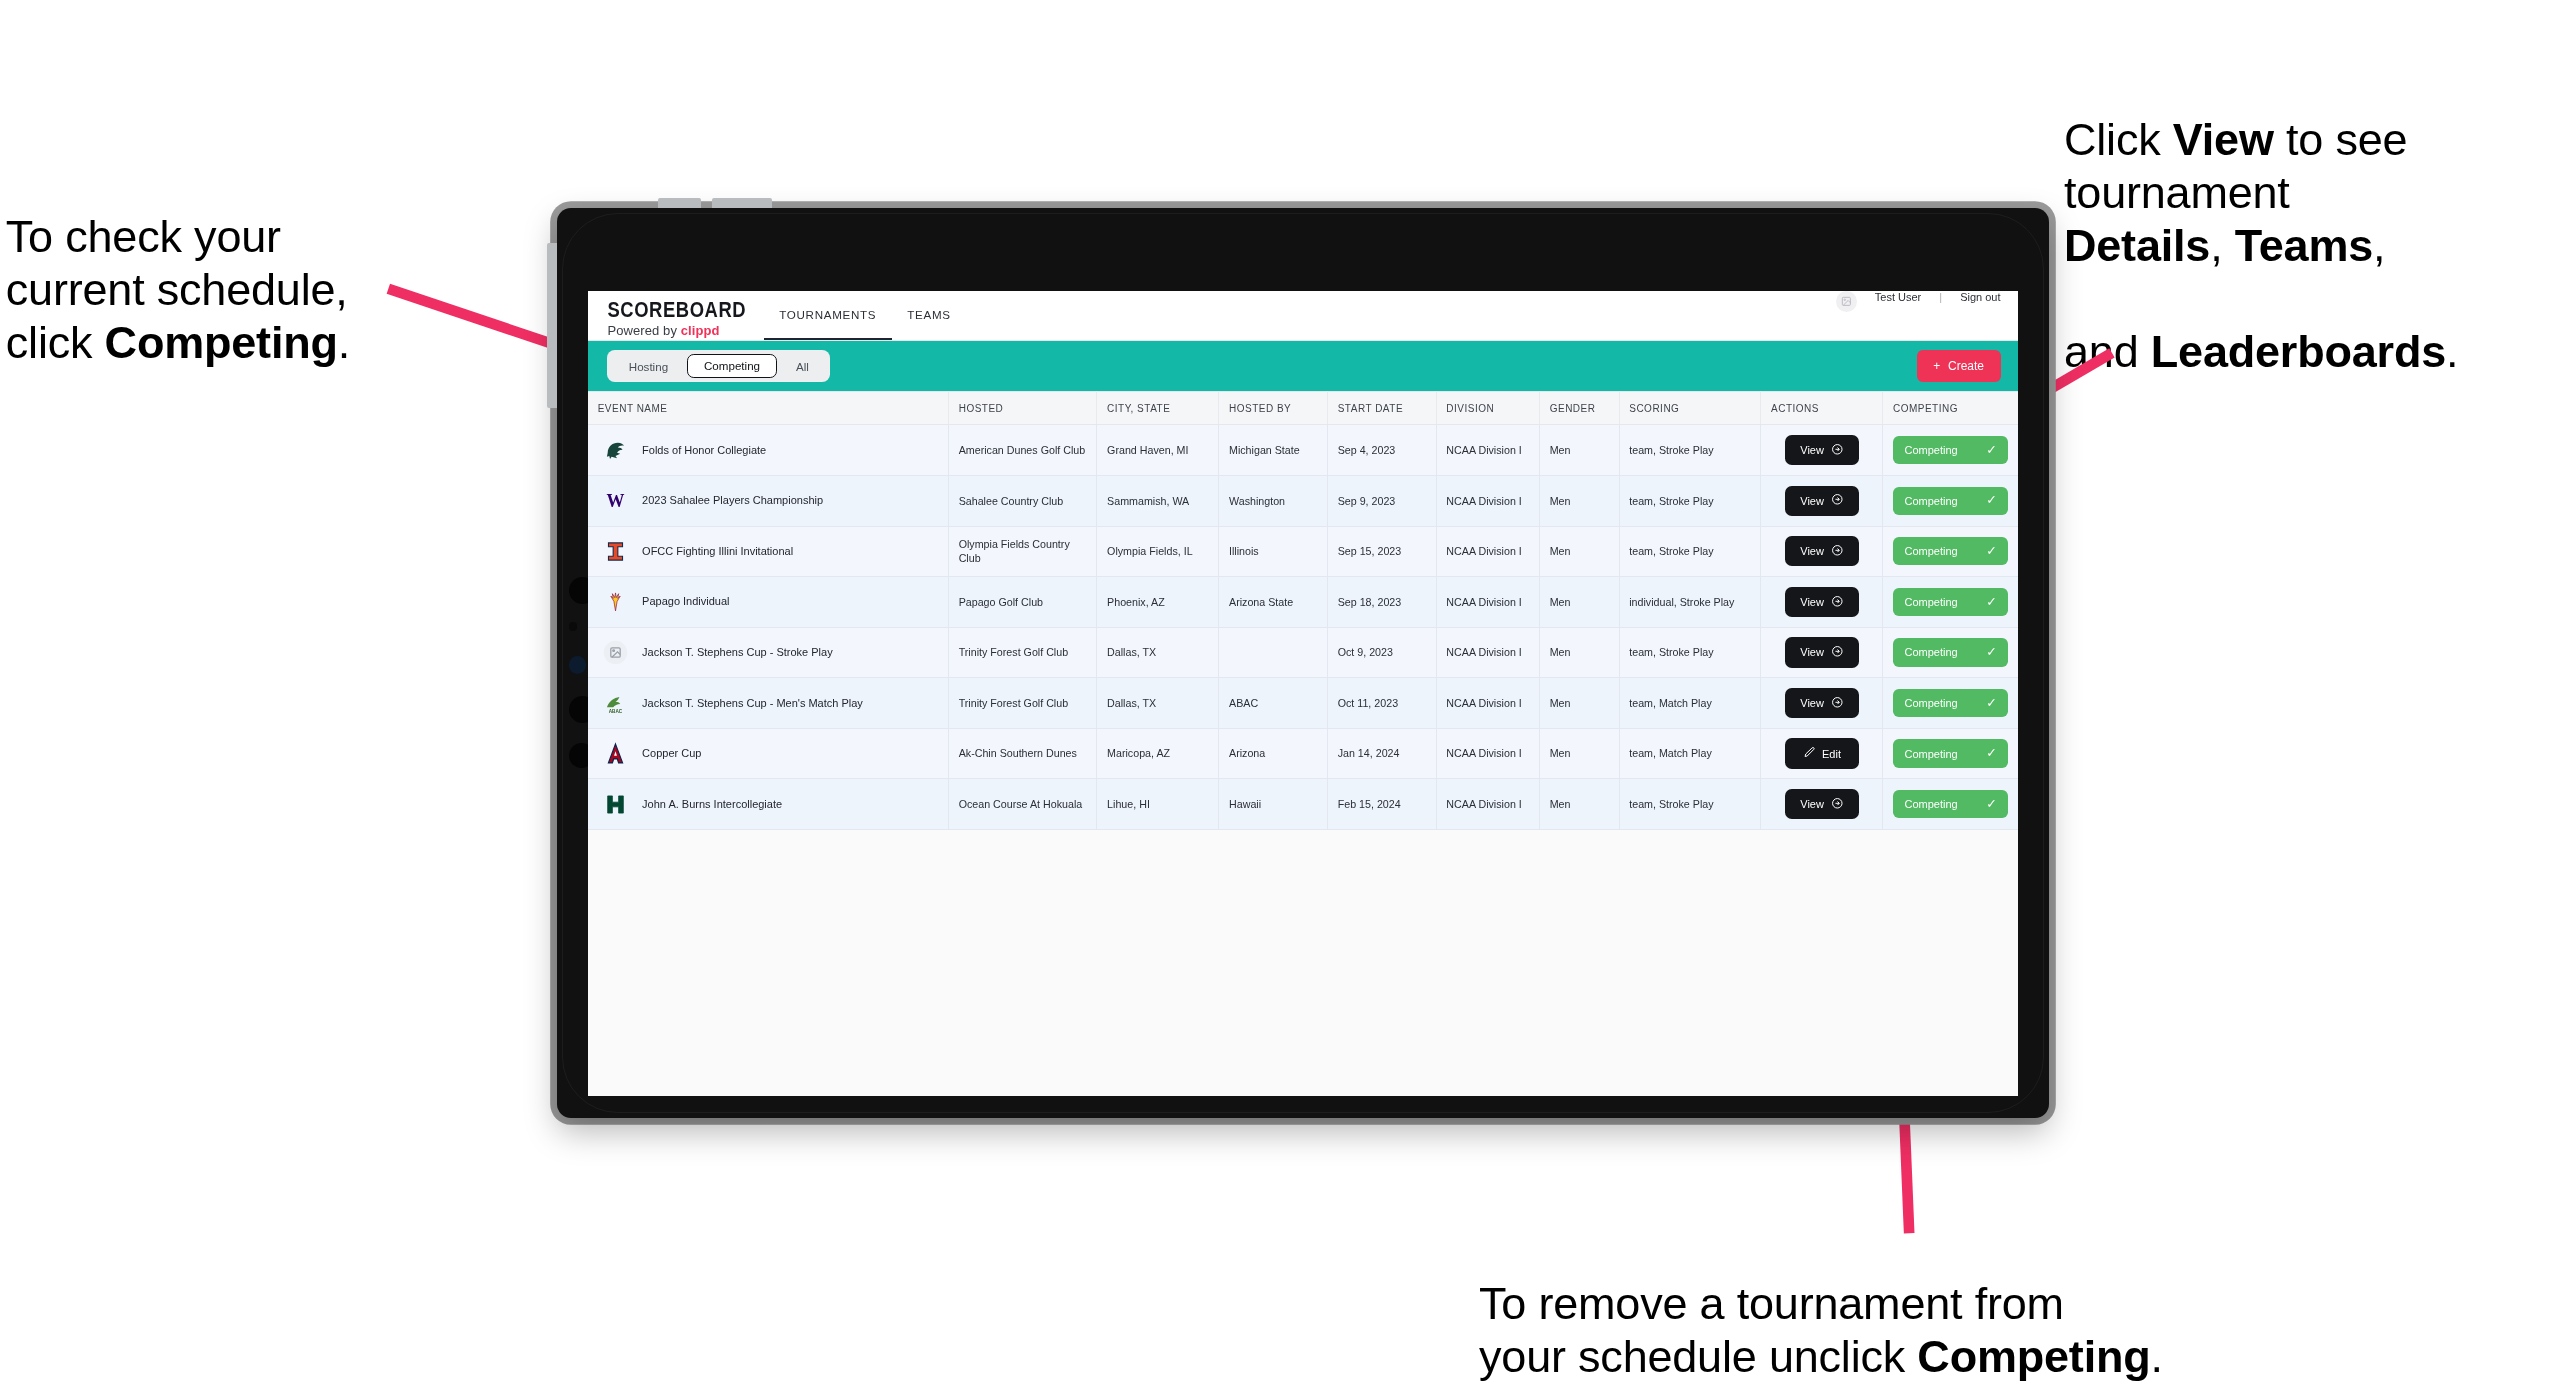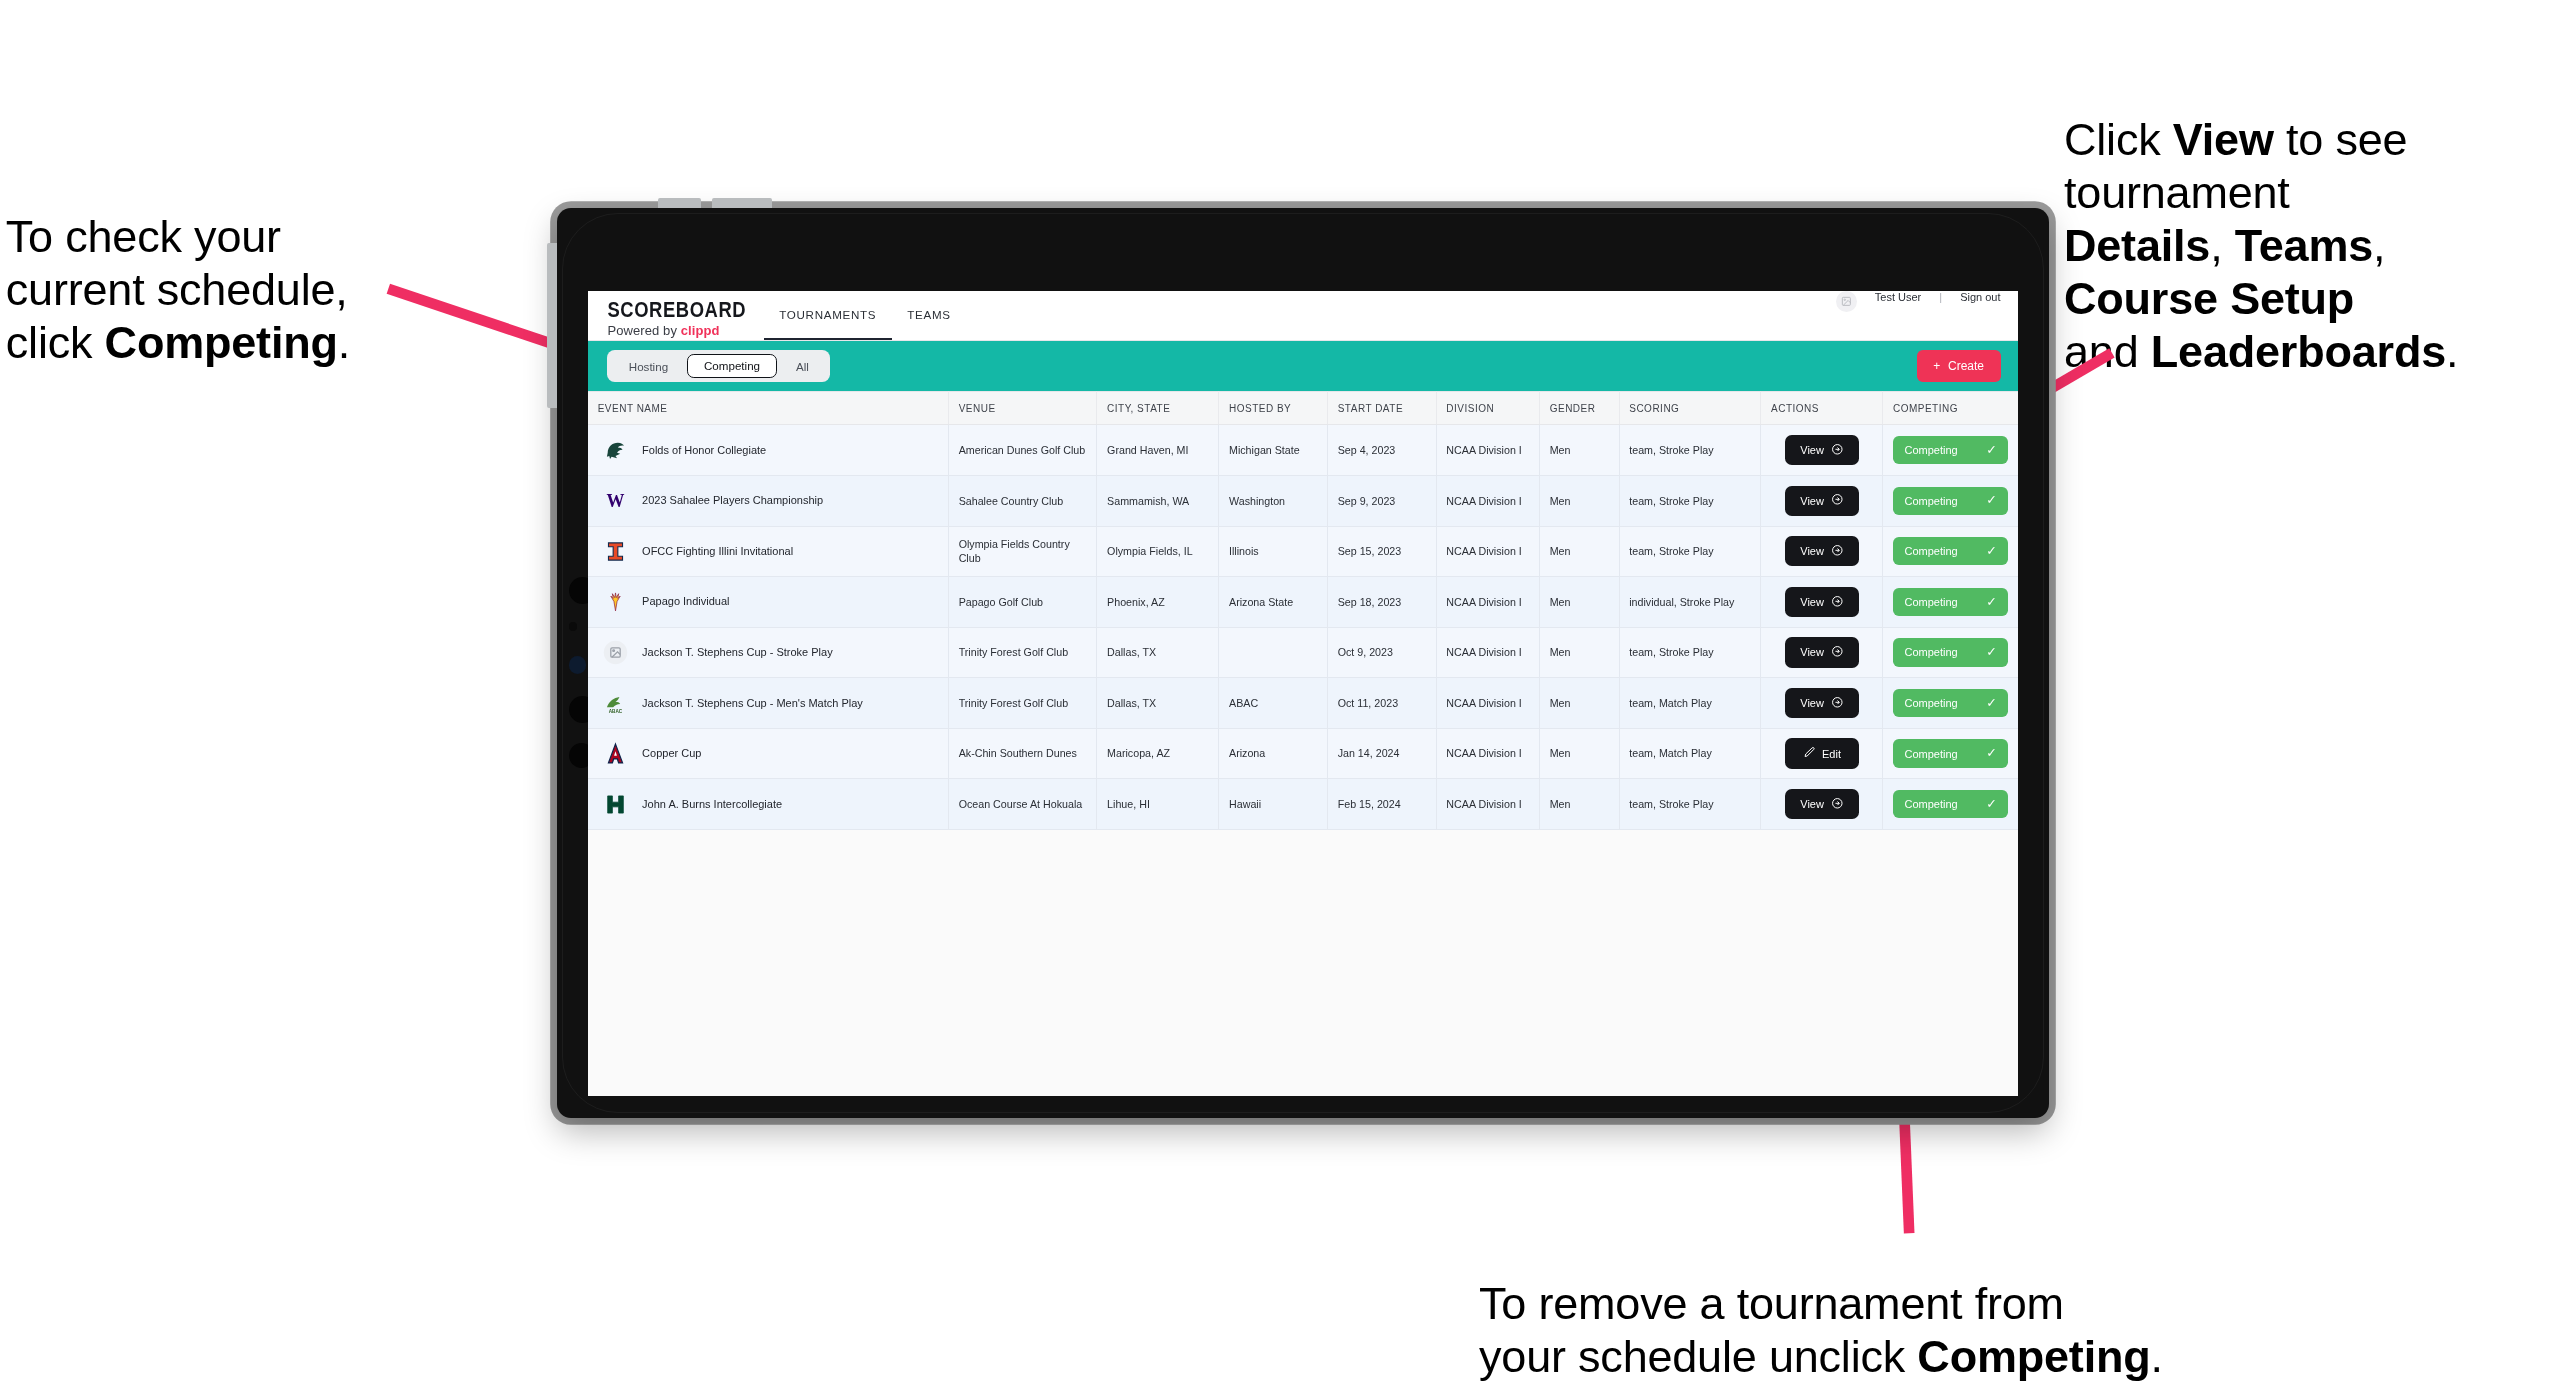--- a/index.html
+++ b/index.html
@@ -277,21 +277,21 @@
   .check { font-size: 12.6px; line-height: 1; }
 </style>
 </head>
 <body>
 
 <div class="annot" id="annot-left">
   <span>To check your<br>current schedule,<br>click <b>Competing</b>.</span>
 </div>
 
 <div class="annot" id="annot-right">
-  <span>Click <b>View</b> to see<br>tournament<br><b>Details</b>, <b>Teams</b>,<br><b>Course Setup</b><br>and <b>Leaderboards</b>.</span>
+  <span>Click <b>View</b> to see<br>tournament<br><b>Details</b>, <b>Teams</b>,<br><br>and <b>Leaderboards</b>.</span>
 </div>
 
 <div class="annot" id="annot-bottom">
   <span>To remove a tournament from<br>your schedule unclick <b>Competing</b>.</span>
 </div>
 
 <svg class="arrow-svg" id="arrow-a" viewBox="0 0 320 120">
   <line x1="0" y1="8" x2="214" y2="80" stroke="#ef2e63" stroke-width="11"></line>
   <polygon points="248,92 168,98 196,42" fill="#ef2e63"></polygon>
 </svg>
@@ -373,21 +373,21 @@
             <col style="width:82px">
             <col style="width:78px">
           <col style="width:60px">
             <col style="width:107px">
             <col style="width:92px">
           <col style="width:102px">
         </colgroup>
         <thead>
           <tr>
             <th>EVENT NAME</th>
-            <th>VENUE</th>
+            <th>HOSTED</th>
             <th>CITY, STATE</th>
             <th>HOSTED BY</th>
             <th>START DATE</th>
             <th>DIVISION</th>
             <th>GENDER</th>
             <th>SCORING</th>
             <th>ACTIONS</th>
             <th>COMPETING</th>
           </tr>
         </thead>

